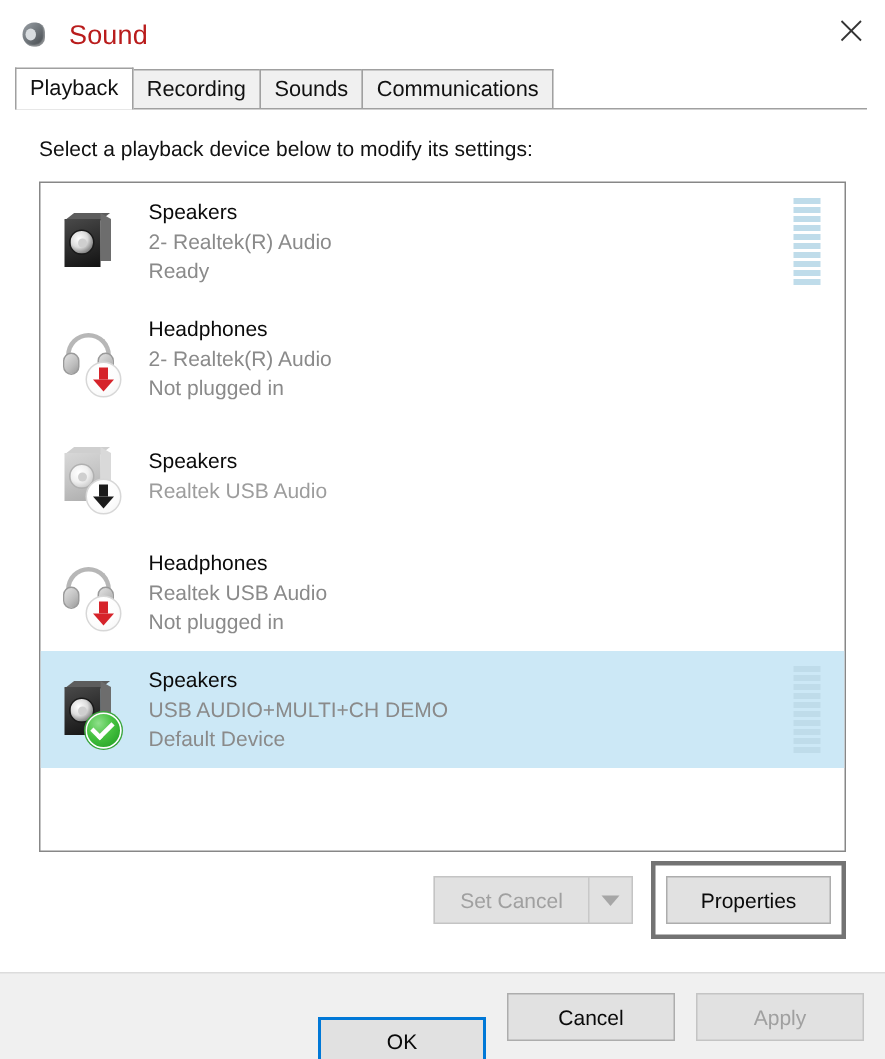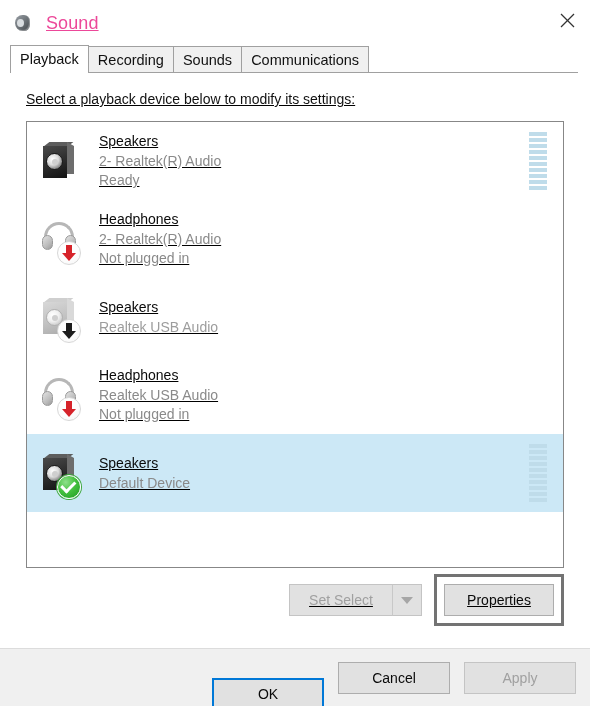--- a/index.html
+++ b/index.html
@@ -44,23 +44,22 @@
     content: "";
     position: absolute;
     left: 2px; top: 4px;
     width: 7px; height: 8px;
     border-radius: 50%;
     background: #d9dde0;
   }
   .title-text {
     margin-left: 12px;
     font-size: 18px;
-    color: #ec4899;
+    color: #b91c1c;
     letter-spacing: .1px;
-    text-decoration: underline;
   }
   .close-btn {
     position: absolute;
     right: 0; top: 0;
     width: 46px; height: 40px;
     display: flex;
     align-items: center;
     justify-content: center;
     cursor: default;
   }
@@ -97,21 +96,20 @@
     line-height: 27px;
     z-index: 3;
     margin-bottom: -1px;
   }
 
   
   .panel {
     margin: 0 12px 0 10px;
     padding-top: 18px;
     box-sizing: border-box;
-    text-decoration: underline;
   }
   .hint {
     font-size: 14px;
     color: #111;
     padding-left: 16px;
     margin-bottom: 14px;
   }
 
   
   .devicelist {
@@ -518,20 +516,21 @@
             <div class="side"></div>
             <div class="face"></div>
             <div class="cone"></div>
           </div>
         <div class="badge green">
           <span class="check"></span>
         </div>
       </div>
       <div class="dev-text">
         <div class="dev-name">Speakers</div>
+        <div class="dev-sub">USB AUDIO+MULTI+CH DEMO</div>
         <div class="dev-sub">Default Device</div>
       </div>
       <div class="meter">
         <div class="seg"></div>
           <div class="seg"></div>
           <div class="seg"></div>
           <div class="seg"></div>
           <div class="seg"></div>
         <div class="seg"></div>
           <div class="seg"></div>
@@ -539,21 +538,21 @@
           <div class="seg"></div>
           <div class="seg"></div>
       </div>
     </div>
 
   </div>
 
   <div class="btnrow">
     <div class="spacer"></div>
     <div class="splitbtn">
-      <div class="btn main disabled">Set Select</div>
+      <div class="btn main disabled">Set Cancel</div>
       <div class="btn drop disabled">
         <span class="caret"></span>
       </div>
     </div>
     <div class="hl-wrap">
       <div class="btn">Properties</div>
     </div>
   </div>
 
 </div>

